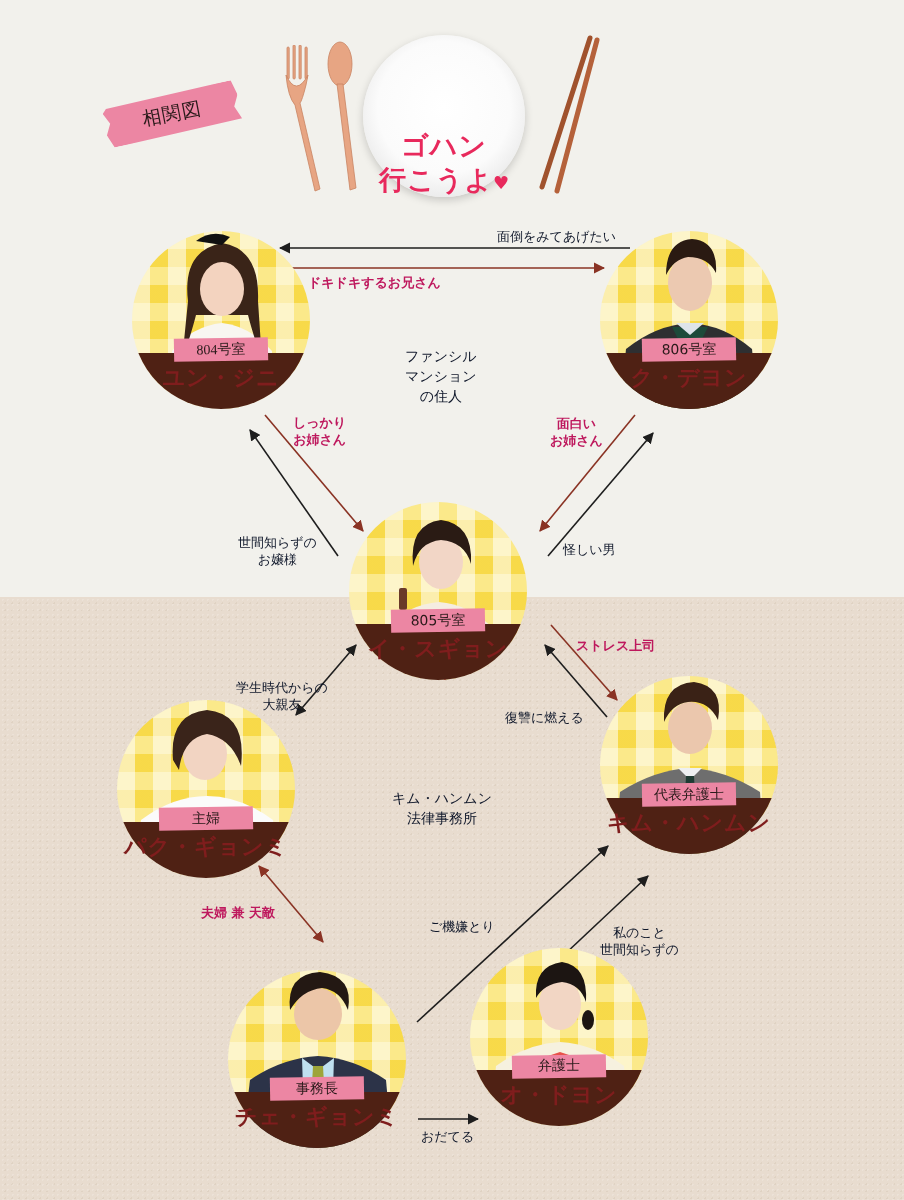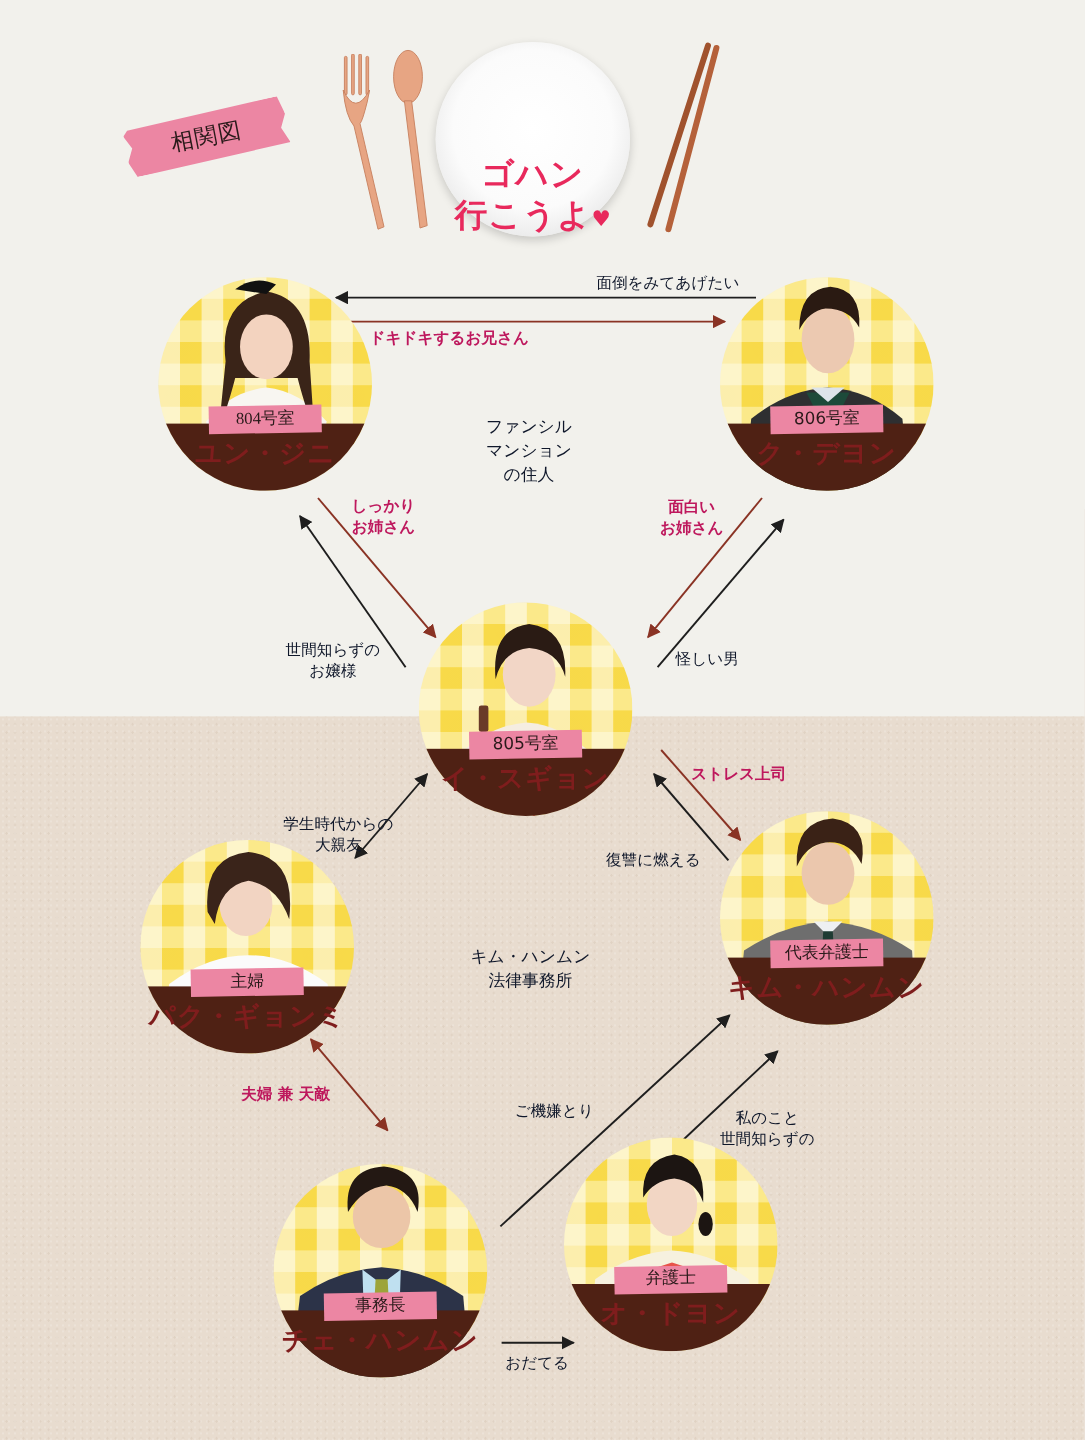--- a/index.html
+++ b/index.html
@@ -254,21 +254,21 @@
     <svg class="person" viewBox="0 0 178 178">
       <path d="M14 178 L22 110 Q54 88 90 86 Q126 88 158 110 L164 178 Z" fill="#2c3348"></path>
       <path d="M74 88 L90 100 L106 88 L104 150 L76 150 Z" fill="#bfe0f0"></path>
       <path d="M85 96 L95 96 L98 150 L82 150 Z" fill="#9da43a"></path>
       <ellipse cx="90" cy="44" rx="24" ry="26" fill="#ecc6a8"></ellipse>
       <path d="M62 40 Q58 4 92 2 Q126 6 120 40 Q112 20 94 18 Q74 20 62 40 Z" fill="#231813"></path>
     </svg>
     <div class="band"></div>
   </div>
   <div class="role-tag">事務長</div>
-  <div class="name">チェ・ハンムン</div>
+  <div class="name">チェ・ギョンミ</div>
 </div>
 
 <div class="node" style="left:470px;top:948px;font-family:Liberation Mono, monospace;">
   <div class="circle">
     <svg class="person" viewBox="0 0 178 178">
       <path d="M20 178 L26 118 Q56 96 90 94 Q124 96 154 118 L160 178 Z" fill="#f6f1df"></path>
       <path d="M72 110 L90 104 L108 110 L104 170 L76 170 Z" fill="#e8524a"></path>
       <ellipse cx="90" cy="56" rx="21" ry="26" fill="#f2d6c4"></ellipse>
       <path d="M66 50 Q64 18 92 14 Q118 18 116 54 Q110 36 92 34 Q74 36 66 50 Z" fill="#1c1512"></path>
       <ellipse cx="118" cy="72" rx="6" ry="10" fill="#1c1512"></ellipse>

